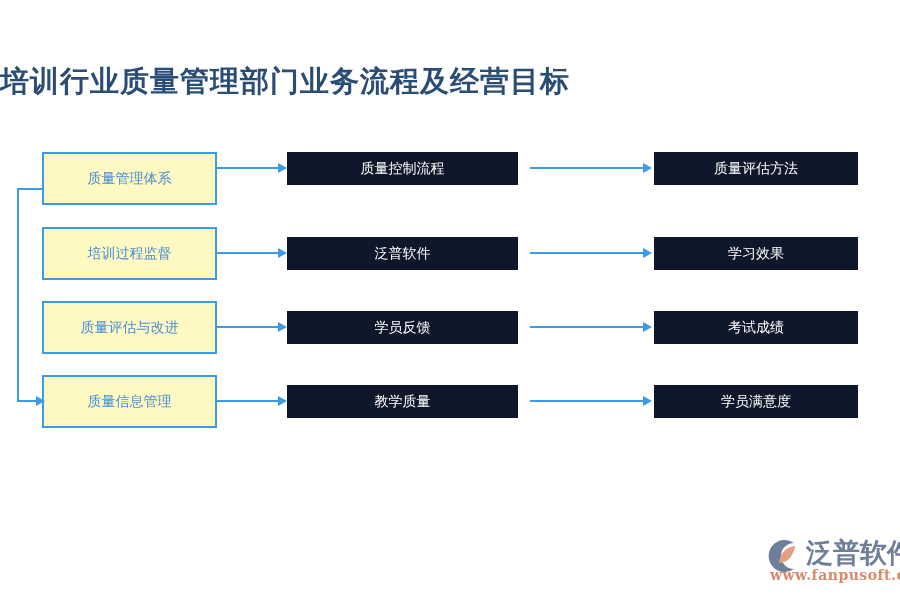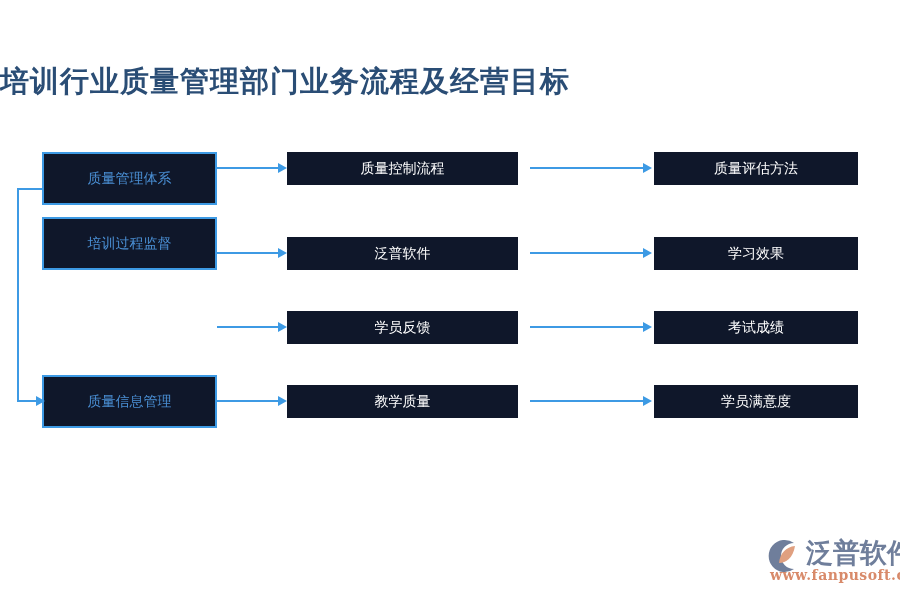--- a/index.html
+++ b/index.html
@@ -35,21 +35,21 @@
   
   .node {
     position: absolute;
     box-sizing: border-box;
     display: flex;
     align-items: center;
     justify-content: center;
     white-space: nowrap;
   }
   .node-outline {
-    background: #0f172a;
+    background: #fef9c3;
     border: 2px solid #3d9ae4;
     color: #4a8fd4;
     font-size: 14px;
     width: 175px;
     height: 53px;
     left: 42px;
   }
   .node-fill {
     background: #0f172a;
     border: none;
@@ -122,22 +122,25 @@
 </head>
 <body>
 
 <div id="canvas">
 
   <div class="title">培训行业质量管理部门业务流程及经营目标</div>
 
   <div class="node node-outline r1" style="top:152px;">
     <span>质量管理体系</span>
   </div>
-  <div class="node node-outline r2" style="top:217px;">
+  <div class="node node-outline r2" style="top:227px;">
     <span>培训过程监督</span>
+  </div>
+  <div class="node node-outline r3" style="top:301px;">
+    <span>质量评估与改进</span>
   </div>
   <div class="node node-outline r4" style="top:375px;">
     <span>质量信息管理</span>
   </div>
 
   <div class="node node-fill col-mid r1" style="top:152px;">
     <span>质量控制流程</span>
   </div>
   <div class="node node-fill col-mid r2" style="top:237px;">
     <span>泛普软件</span>

